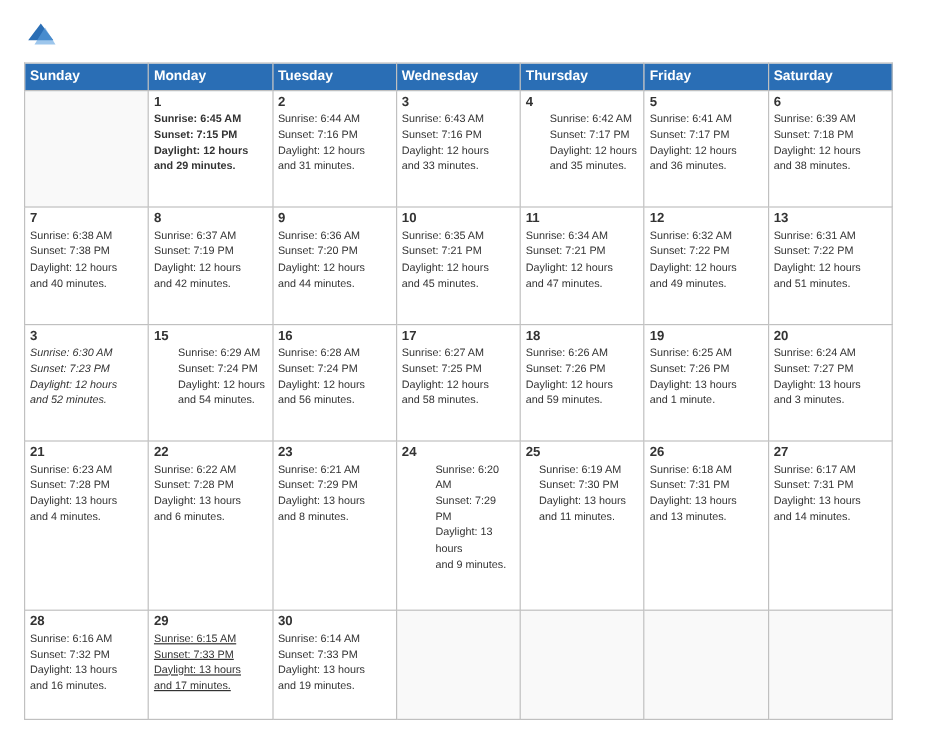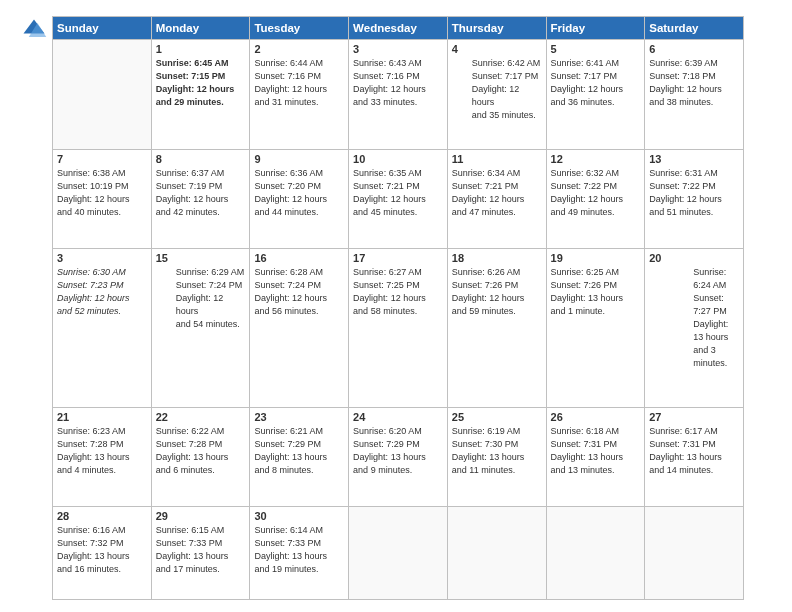--- a/index.html
+++ b/index.html
@@ -8,21 +8,21 @@
       background: #fff;
       width: 792px;
       height: 612px;
       overflow: hidden;
     }
     .page {
       width: 764px;
       height: 612px;
       padding: 16px 20px 12px 20px;
       display: flex;
-      flex-direction: row;
+      flex-direction: column;
     }
     .header {
       display: flex;
       justify-content: space-between;
       align-items: flex-start;
       margin-bottom: 8px;
     }
     .logo {
       display: flex;
       align-items: center;
@@ -182,21 +182,21 @@
             <div class="day-info" style="white-space: pre-line;">Sunrise: 6:39 AM
 Sunset: 7:18 PM
 Daylight: 12 hours
 and 38 minutes.</div>
           </td>
         </tr>
         <tr class="week-row">
           <td>
             <span class="day-num">7</span>
             <div class="day-info" style="white-space: pre-line;">Sunrise: 6:38 AM
-Sunset: 10:19 PM
+Sunset: 7:38 PM
 Daylight: 12 hours
 and 40 minutes.</div>
           </td>
           <td>
             <span class="day-num">8</span>
             <div class="day-info" style="white-space: pre-line;">Sunrise: 6:37 AM
 Sunset: 7:19 PM
 Daylight: 12 hours
 and 42 minutes.</div>
           </td>
@@ -274,21 +274,21 @@
           </td>
           <td>
             <span class="day-num">19</span>
             <div class="day-info" style="white-space: pre-line;">Sunrise: 6:25 AM
 Sunset: 7:26 PM
 Daylight: 13 hours
 and 1 minute.</div>
           </td>
           <td>
             <span class="day-num">20</span>
-            <div class="day-info" style="white-space: pre-line; margin-left: 44px;">Sunrise: 6:24 AM
+            <div class="day-info" style="white-space: pre-line;">Sunrise: 6:24 AM
 Sunset: 7:27 PM
 Daylight: 13 hours
 and 3 minutes.</div>
           </td>
         </tr>
         <tr class="week-row">
           <td>
             <span class="day-num">21</span>
             <div class="day-info" style="white-space: pre-line;">Sunrise: 6:23 AM
 Sunset: 7:28 PM
@@ -304,28 +304,28 @@
           </td>
           <td>
             <span class="day-num">23</span>
             <div class="day-info" style="white-space: pre-line;">Sunrise: 6:21 AM
 Sunset: 7:29 PM
 Daylight: 13 hours
 and 8 minutes.</div>
           </td>
           <td>
             <span class="day-num">24</span>
-            <div class="day-info" style="white-space: pre-line;">Sunrise: 6:20 AM
+            <div class="day-info" style="white-space: pre-line; margin-left: 28px;">Sunrise: 6:20 AM
 Sunset: 7:29 PM
 Daylight: 13 hours
 and 9 minutes.</div>
           </td>
           <td>
             <span class="day-num">25</span>
-            <div class="day-info" style="white-space: pre-line;">Sunrise: 6:19 AM
+            <div class="day-info" style="white-space: pre-line; margin-left: 11px;">Sunrise: 6:19 AM
 Sunset: 7:30 PM
 Daylight: 13 hours
 and 11 minutes.</div>
           </td>
           <td>
             <span class="day-num">26</span>
             <div class="day-info" style="white-space: pre-line;">Sunrise: 6:18 AM
 Sunset: 7:31 PM
 Daylight: 13 hours
 and 13 minutes.</div>
@@ -341,21 +341,21 @@
         <tr class="week-row last-row">
           <td>
             <span class="day-num">28</span>
             <div class="day-info" style="white-space: pre-line;">Sunrise: 6:16 AM
 Sunset: 7:32 PM
 Daylight: 13 hours
 and 16 minutes.</div>
           </td>
           <td>
             <span class="day-num">29</span>
-            <div class="day-info" style="white-space: pre-line;">Sunrise: 6:15 AM
+            <div class="day-info" style="white-space: pre-line; text-decoration: underline;">Sunrise: 6:15 AM
 Sunset: 7:33 PM
 Daylight: 13 hours
 and 17 minutes.</div>
           </td>
           <td>
             <span class="day-num">30</span>
             <div class="day-info" style="white-space: pre-line;">Sunrise: 6:14 AM
 Sunset: 7:33 PM
 Daylight: 13 hours
 and 19 minutes.</div>

